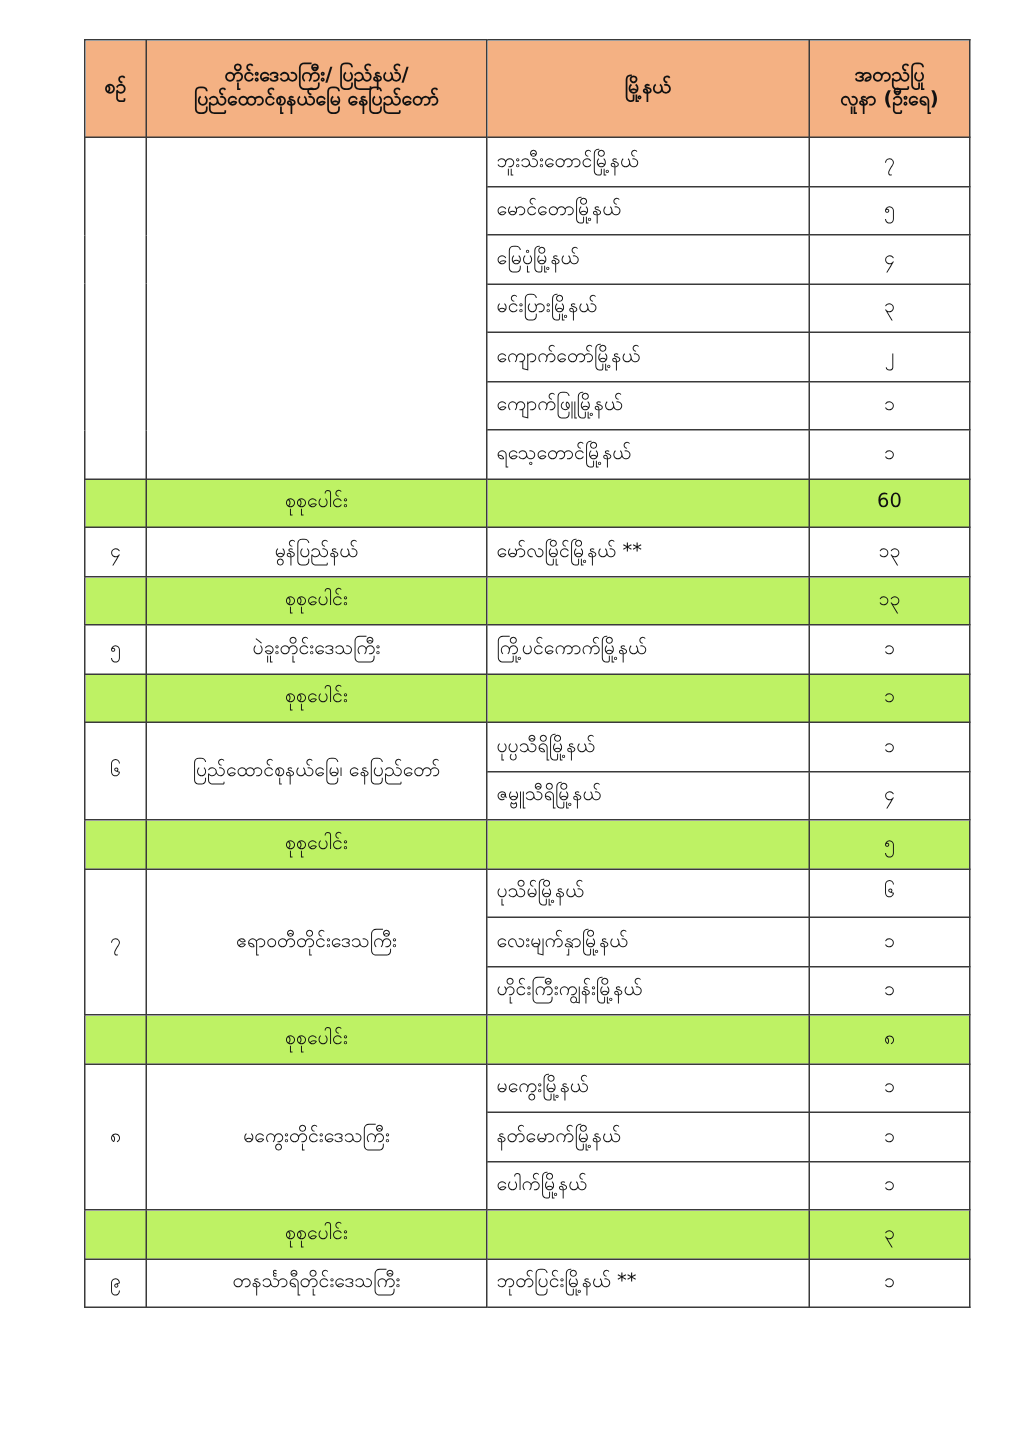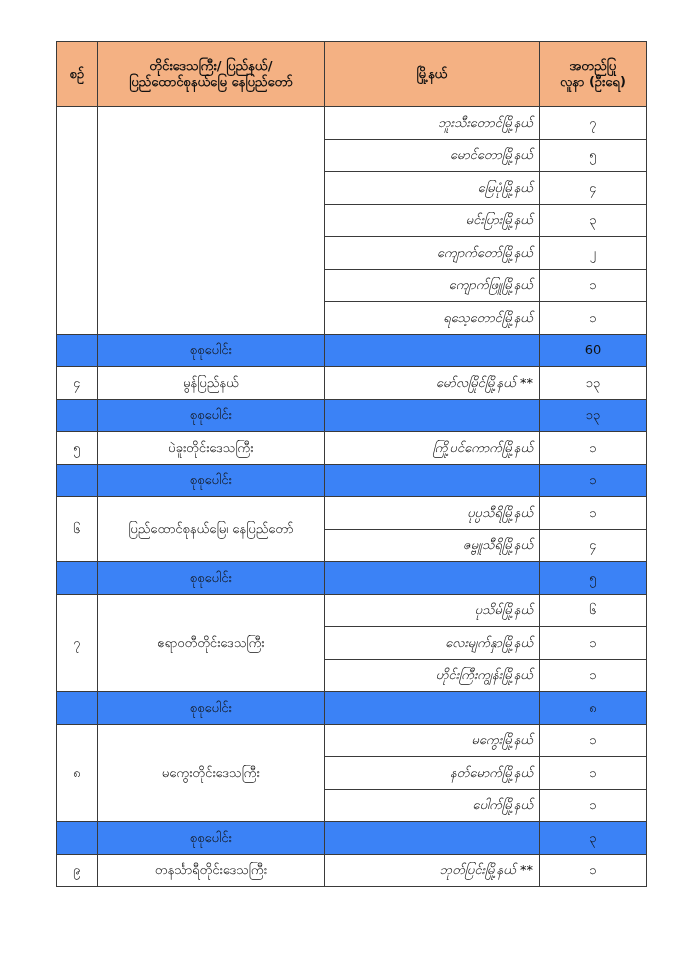--- a/index.html
+++ b/index.html
@@ -1,28 +1,28 @@
 <!DOCTYPE html>
 <html><head>
 <meta charset="utf-8">
 <style>
   html, body { margin: 0; padding: 0; background: #ffffff; }
   body { width: 679px; height: 960px; position: relative; overflow: hidden;
          font-family: "DejaVu Sans", sans-serif; color: #111; }
-  table.doc { position: absolute; left: 56px; top: 41px; width: 590px;
+  table.doc { position: absolute; left: 56px; top: 26px; width: 590px;
               border-collapse: collapse; table-layout: fixed; }
   table.doc td, table.doc th { border: 1px solid #3a3a3a; padding: 0 6px;
               font-size: 13px; font-weight: normal; line-height: 1.2;
               overflow: hidden; white-space: nowrap; }
   table.doc th { background: #F4B183; height: 64px; text-align: center;
                  font-weight: bold; white-space: normal; font-size: 13px; }
   table.doc td { height: 31.5px; }
-  table.doc tr.sub td { background: #3b82f6; }
+  table.doc tr.sub td { background: #bef264; }
   .c { text-align: center; }
-  .l { text-align: right; font-style: italic; }
+  .l { text-align: left; }
   col.c1 { width: 41px; }
   col.c2 { width: 227px; }
   col.c3 { width: 215px; }
   col.c4 { width: 107px; }
 </style>
 </head>
 <body>
 
 <table class="doc">
   <colgroup>

